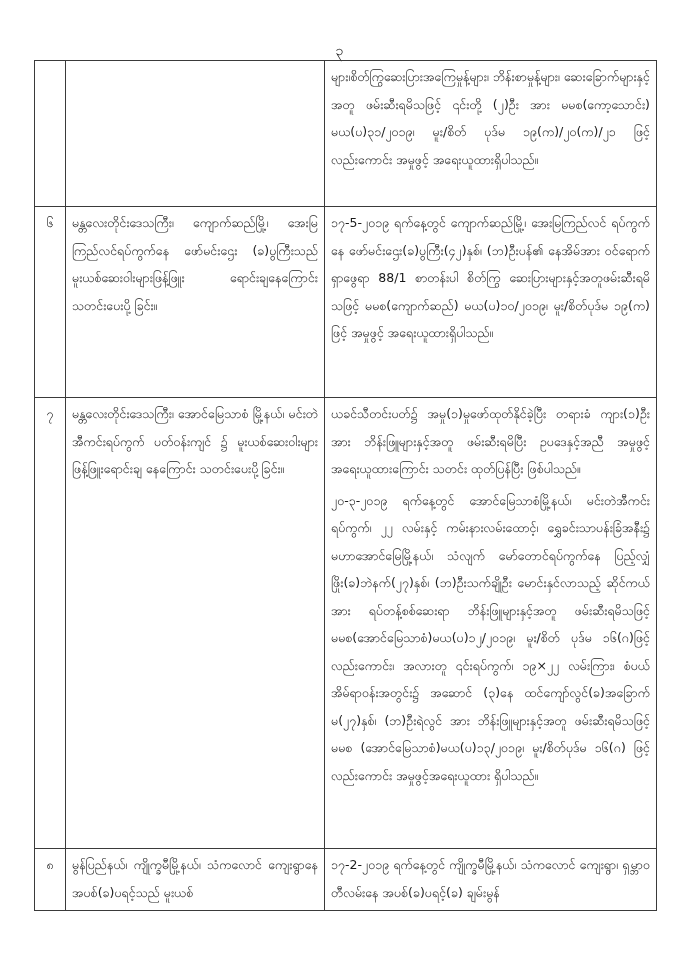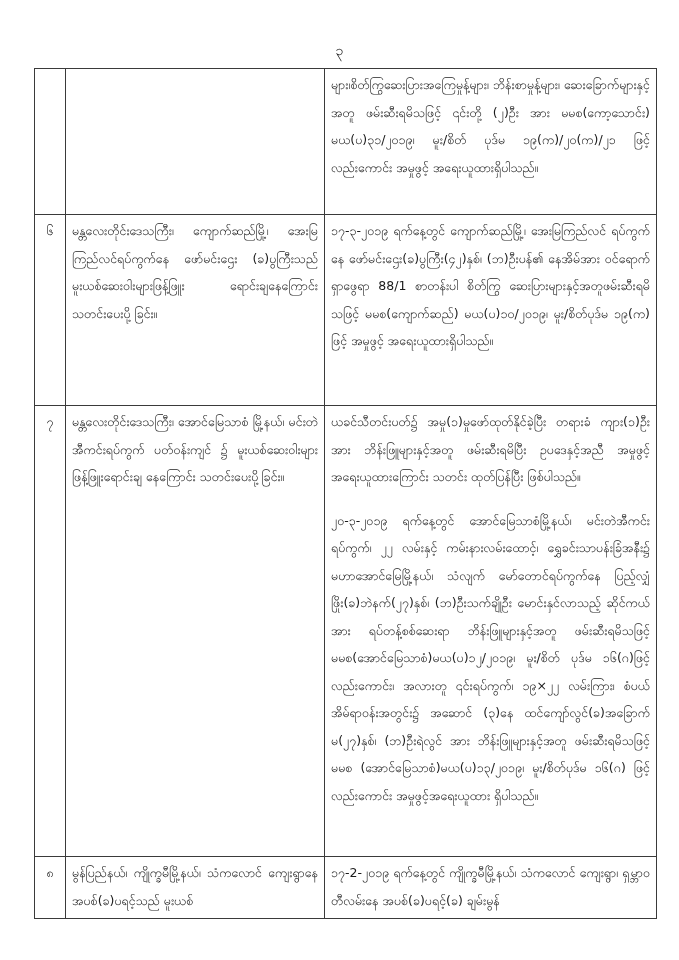--- a/index.html
+++ b/index.html
@@ -20,21 +20,21 @@
       top: 40px;
       left: 0;
       width: 679px;
       text-align: center;
       font-size: 14px;
       line-height: 20px;
     }
     .doc-table {
       position: absolute;
       left: 34px;
-      top: 68px;
+      top: 60px;
       width: 622px;
       border-collapse: collapse;
       table-layout: fixed;
     }
     .doc-table td {
       border: 1.5px solid #3a3a3a;
       vertical-align: top;
       font-size: 12.5px;
       line-height: 27.5px;
       padding: 2px 6px 4px 6px;
@@ -43,21 +43,21 @@
     }
     .doc-table col.c-no { width: 31px; }
     .doc-table col.c-subject { width: 259px; }
     .doc-table col.c-action { width: 332px; }
     .doc-table td.no {
       text-align: center;
       padding-left: 2px;
       padding-right: 2px;
     }
     .para + .para {
-      margin-top: 16px;
+      margin-top: 4px;
     }
     .para { margin: 0; }
     .row-cont td { height: 139px; }
     .row-6 td { height: 184px; }
     .row-7 td { height: 444px; }
     .row-8 td { height: 44px; }
   </style>
 </head>
 <body>
 
@@ -74,21 +74,21 @@
       <td class="no"></td>
       <td></td>
       <td>
         <p class="para">များ၊စိတ်ကြွဆေးပြားအကြေမှုန့်များ၊ ဘိန်းစာမှုန့်များ၊ ဆေးခြောက်များနှင့်အတူ ဖမ်းဆီးရမိသဖြင့် ၎င်းတို့ (၂)ဦး အား မမစ(ကော့သောင်း) မယ(ပ)၃၁/၂၀၁၉၊ မူး/စိတ် ပုဒ်မ ၁၉(က)/၂၀(က)/၂၁ ဖြင့် လည်းကောင်း အမှုဖွင့် အရေးယူထားရှိပါသည်။</p>
       </td>
     </tr>
     <tr class="row-6">
       <td class="no">၆</td>
       <td>မန္တလေးတိုင်းဒေသကြီး၊ ကျောက်ဆည်မြို့၊ အေးမြကြည်လင်ရပ်ကွက်နေ ဖော်မင်းဌေး (ခ)ပွကြီးသည် မူးယစ်ဆေးဝါးများဖြန့်ဖြူး ရောင်းချနေကြောင်း သတင်းပေးပို့ ခြင်း။</td>
       <td>
-        <p class="para">၁၇-၃-၂၀၁၉ ရက်နေ့တွင် ကျောက်ဆည်မြို့၊ အေးမြကြည်လင် ရပ်ကွက်နေ ဖော်မင်းဌေး(ခ)ပွကြီး(၄၂)နှစ်၊ (ဘ)ဦးပန်၏ နေအိမ်အား ဝင်ရောက်ရှာဖွေရာ 88/1 စာတန်းပါ စိတ်ကြွ ဆေးပြားများနှင့်အတူဖမ်းဆီးရမိသဖြင့် မမစ(ကျောက်ဆည်) မယ(ပ)၁၀/၂၀၁၉၊ မူး/စိတ်ပုဒ်မ ၁၉(က) ဖြင့် အမှုဖွင့် အရေးယူထားရှိပါသည်။</p>
+        <p class="para">၁၇-5-၂၀၁၉ ရက်နေ့တွင် ကျောက်ဆည်မြို့၊ အေးမြကြည်လင် ရပ်ကွက်နေ ဖော်မင်းဌေး(ခ)ပွကြီး(၄၂)နှစ်၊ (ဘ)ဦးပန်၏ နေအိမ်အား ဝင်ရောက်ရှာဖွေရာ 88/1 စာတန်းပါ စိတ်ကြွ ဆေးပြားများနှင့်အတူဖမ်းဆီးရမိသဖြင့် မမစ(ကျောက်ဆည်) မယ(ပ)၁၀/၂၀၁၉၊ မူး/စိတ်ပုဒ်မ ၁၉(က) ဖြင့် အမှုဖွင့် အရေးယူထားရှိပါသည်။</p>
       </td>
     </tr>
     <tr class="row-7">
       <td class="no">၇</td>
       <td>မန္တလေးတိုင်းဒေသကြီး၊ အောင်မြေသာစံ မြို့နယ်၊ မင်းတဲအီကင်းရပ်ကွက် ပတ်ဝန်းကျင် ၌ မူးယစ်ဆေးဝါးများ ဖြန့်ဖြူးရောင်းချ နေကြောင်း သတင်းပေးပို့ခြင်း။</td>
       <td>
         <p class="para">ယခင်သီတင်းပတ်၌ အမှု(၁)မှုဖော်ထုတ်နိုင်ခဲ့ပြီး တရားခံ ကျား(၁)ဦးအား ဘိန်းဖြူများနှင့်အတူ ဖမ်းဆီးရမိပြီး ဥပဒေနှင့်အညီ အမှုဖွင့် အရေးယူထားကြောင်း သတင်း ထုတ်ပြန်ပြီး ဖြစ်ပါသည်။</p>
         <p class="para">၂၀-၃-၂၀၁၉ ရက်နေ့တွင် အောင်မြေသာစံမြို့နယ်၊ မင်းတဲအီကင်းရပ်ကွက်၊ ၂၂ လမ်းနှင့် ကမ်းနားလမ်းထောင့်၊ ရွှေခင်းသာပန်းခြံအနီး၌ မဟာအောင်မြေမြို့နယ်၊ သံလျက် မော်တောင်ရပ်ကွက်နေ ပြည့်လျှံဖြိုး(ခ)ဘဲနက်(၂၇)နှစ်၊ (ဘ)ဦးသက်ချိုဦး မောင်းနှင်လာသည့် ဆိုင်ကယ်အား ရပ်တန့်စစ်ဆေးရာ ဘိန်းဖြူများနှင့်အတူ ဖမ်းဆီးရမိသဖြင့် မမစ(အောင်မြေသာစံ)မယ(ပ)၁၂/၂၀၁၉၊ မူး/စိတ် ပုဒ်မ ၁၆(ဂ)ဖြင့်လည်းကောင်း၊ အလားတူ ၎င်းရပ်ကွက်၊ ၁၉×၂၂ လမ်းကြား၊ စံပယ်အိမ်ရာဝန်းအတွင်း၌ အဆောင် (၃)နေ ထင်ကျော်လွင်(ခ)အခြောက်မ(၂၇)နှစ်၊ (ဘ)ဦးရဲလွင် အား ဘိန်းဖြူများနှင့်အတူ ဖမ်းဆီးရမိသဖြင့် မမစ (အောင်မြေသာစံ)မယ(ပ)၁၃/၂၀၁၉၊ မူး/စိတ်ပုဒ်မ ၁၆(ဂ) ဖြင့်လည်းကောင်း အမှုဖွင့်အရေးယူထား ရှိပါသည်။</p>
       </td>
     </tr>

